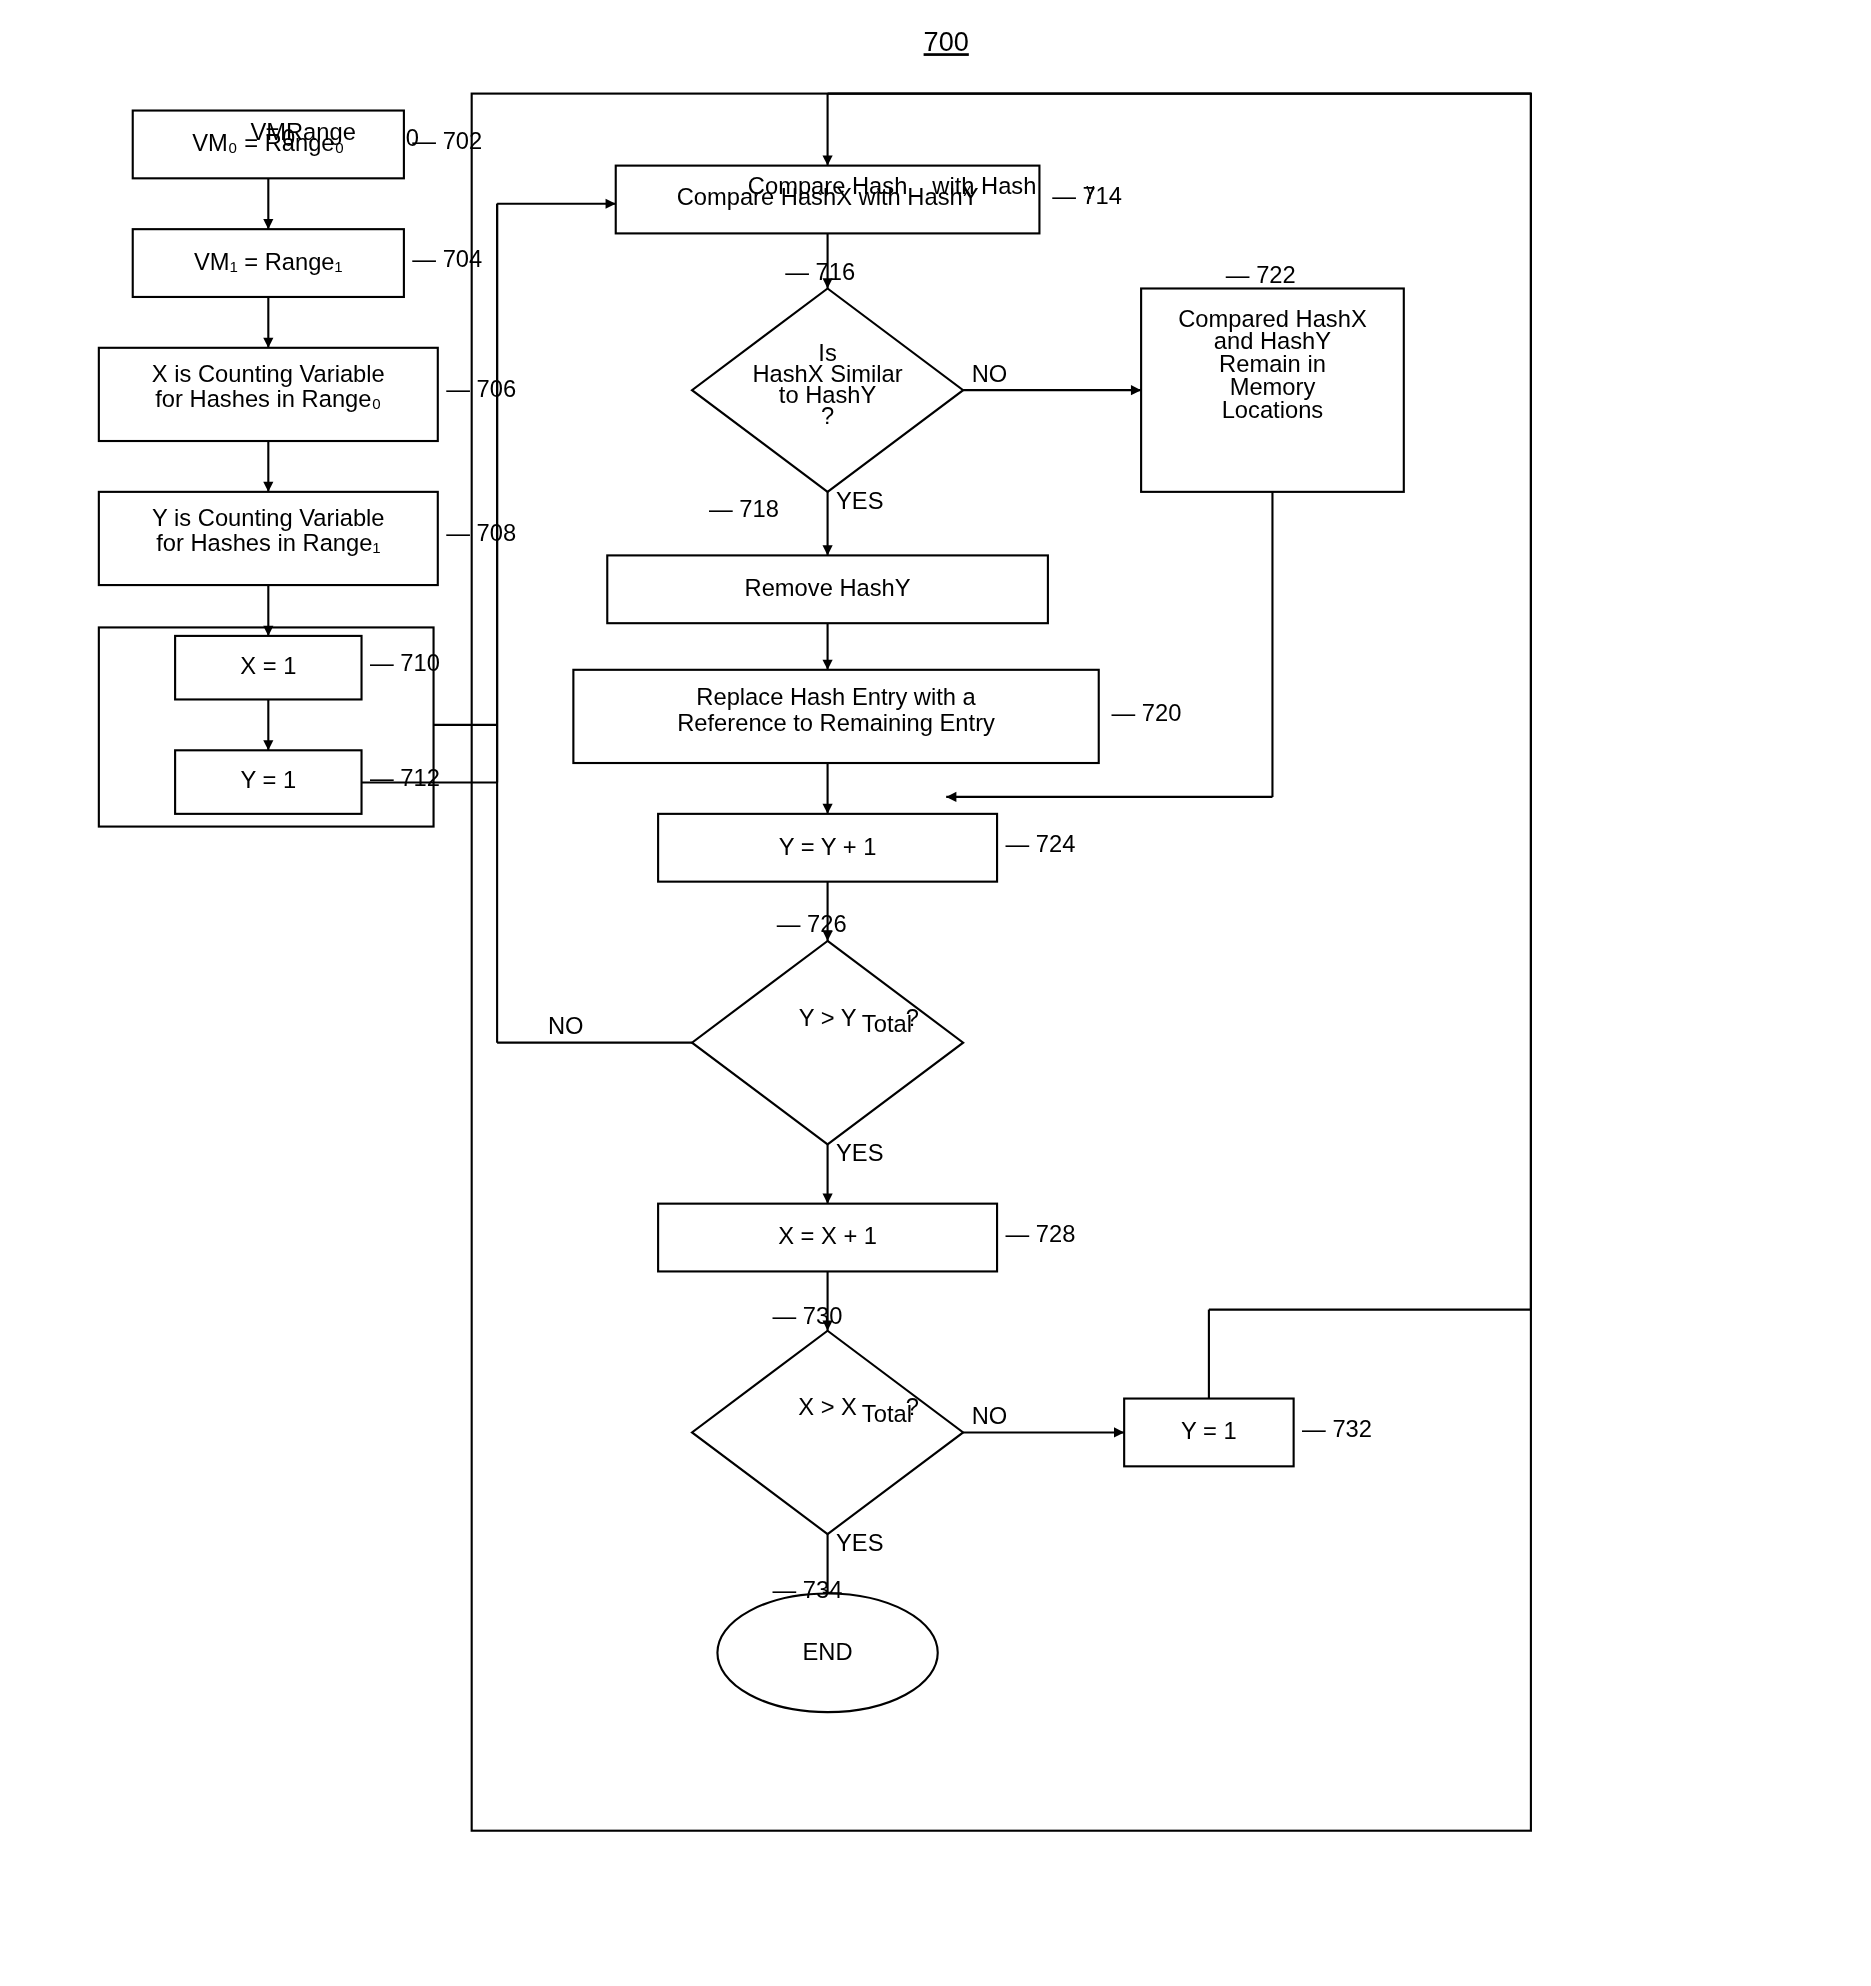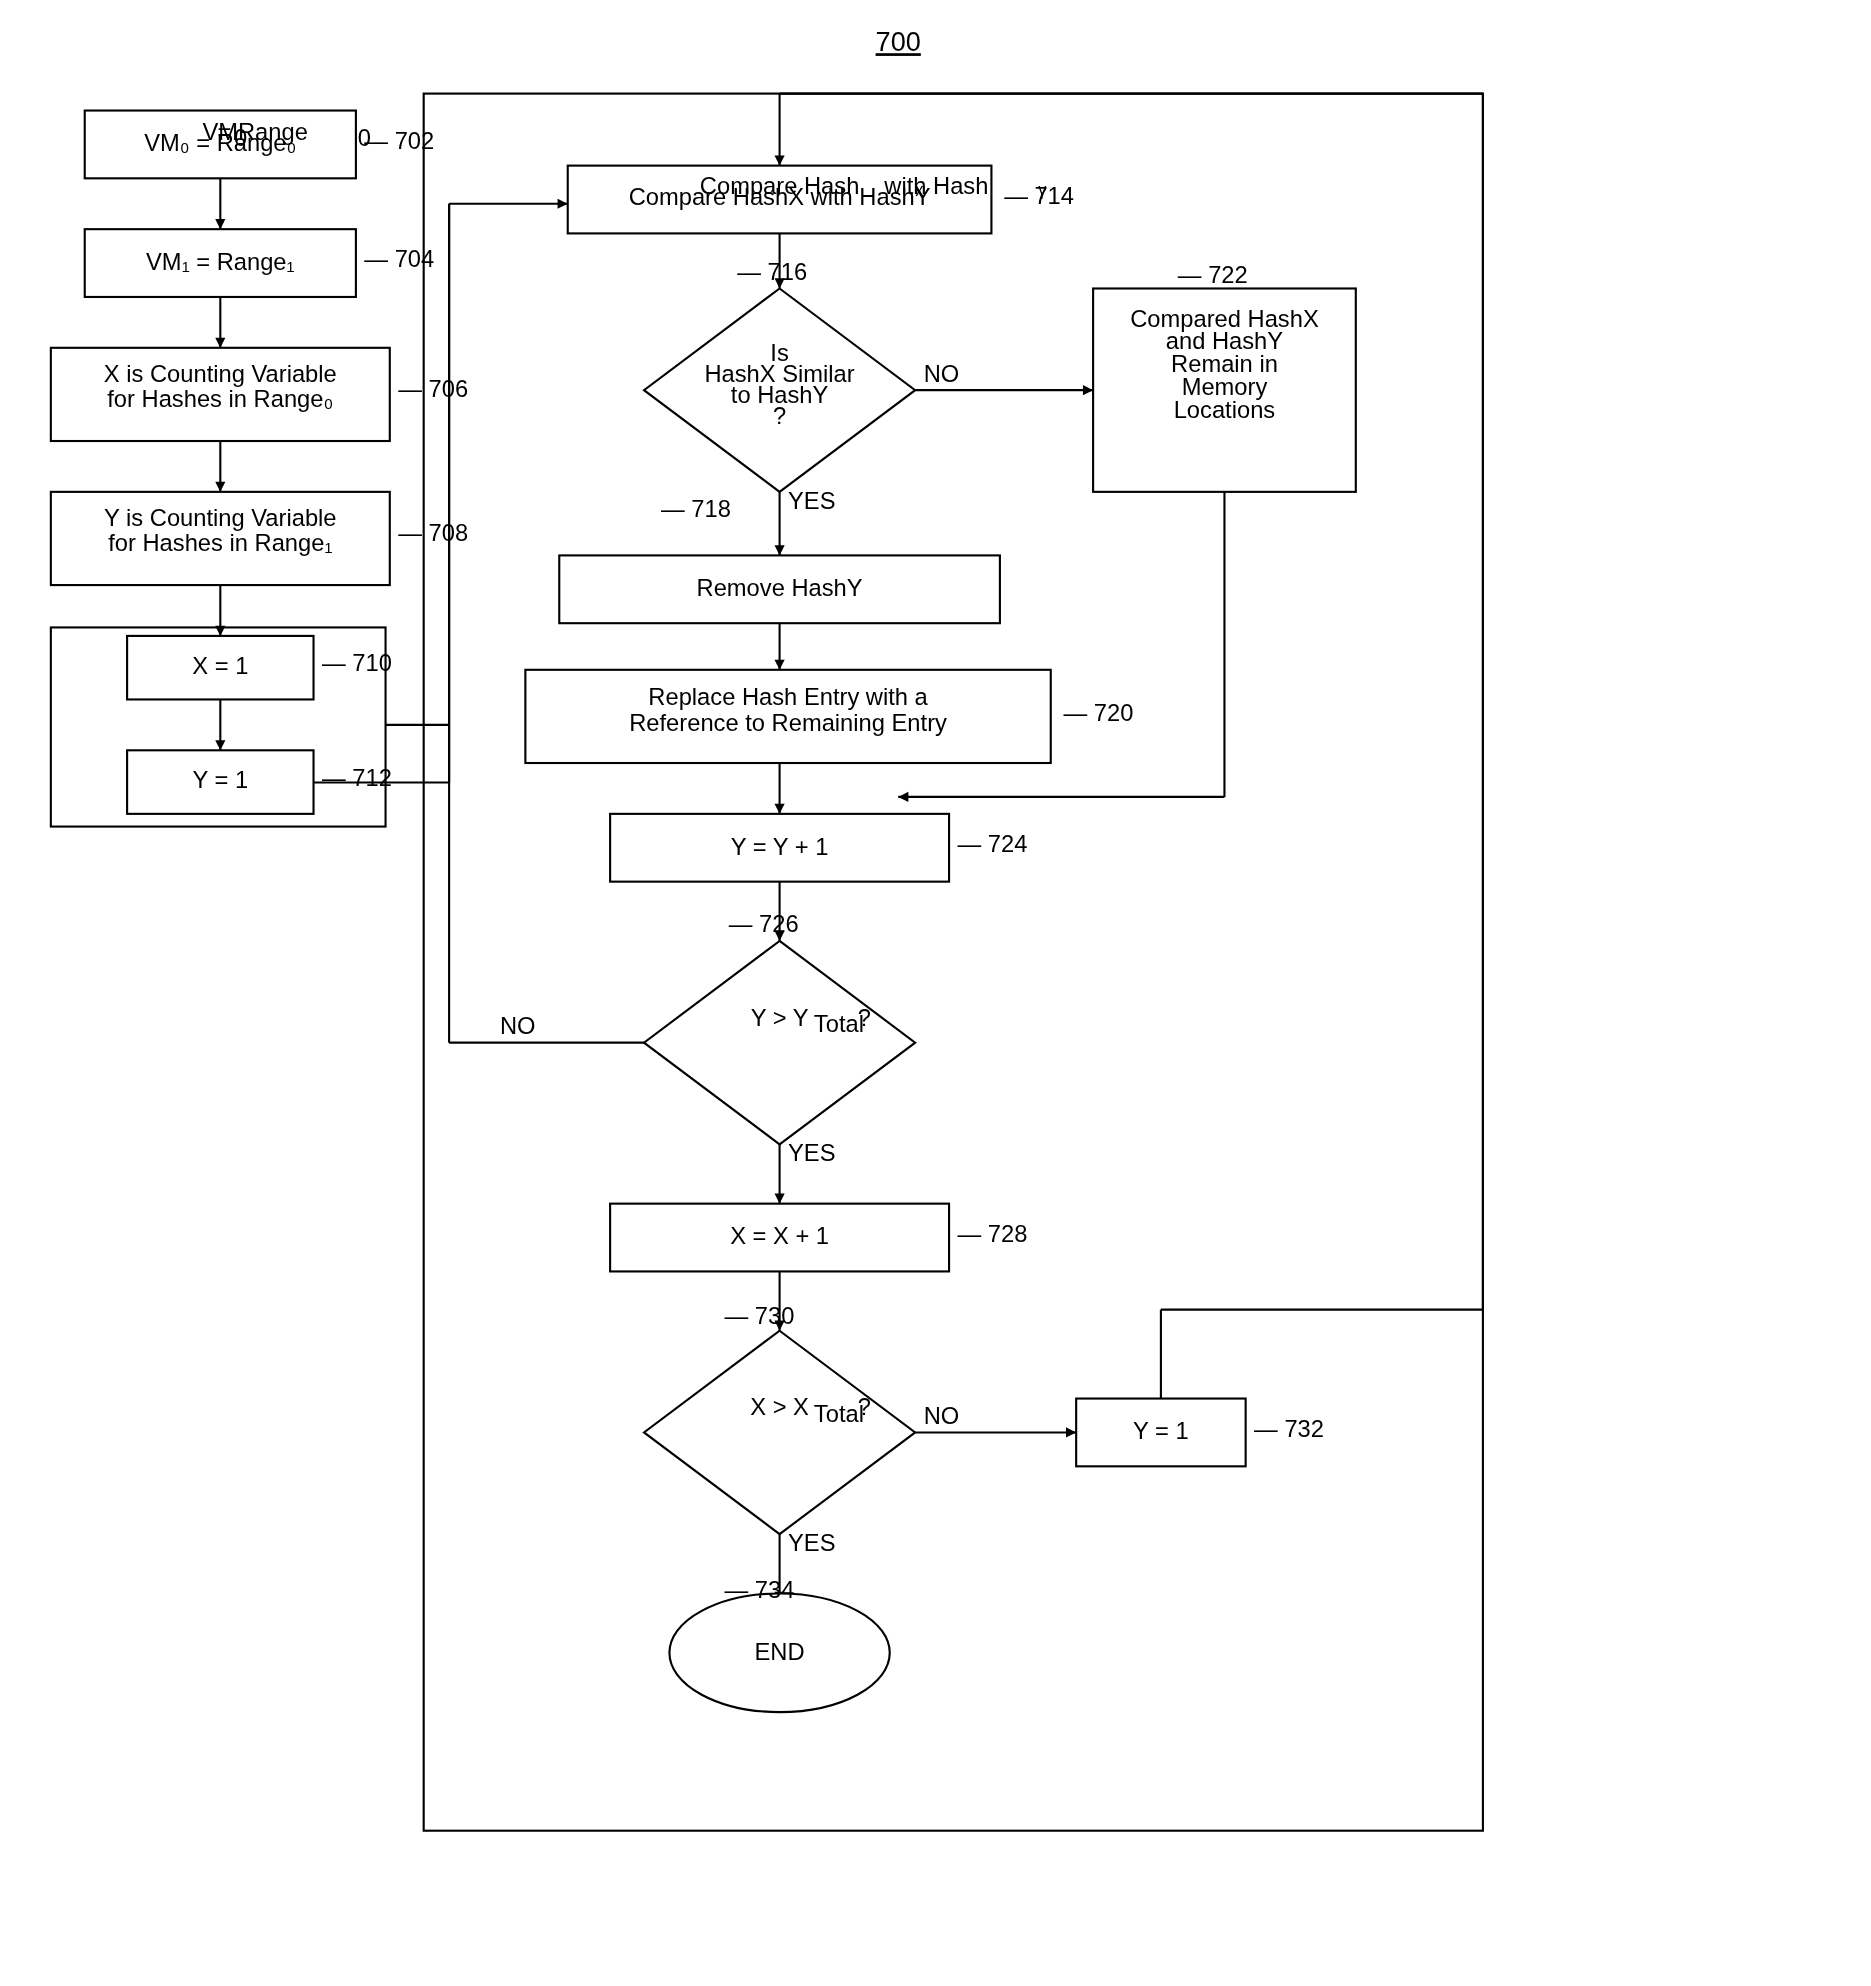--- a/index.html
+++ b/index.html
@@ -10,20 +10,21 @@
       width: 1871px;
       height: 1987px;
       overflow: hidden;
       position: relative;
     }
     .diagram-container {
       position: absolute;
       top: 0; left: 0;
       width: 1871px;
       height: 1987px;
+      padding-left: 48px;
     }
     svg {
       width: 1871px;
       height: 1987px;
     }
     text {
       font-family: Arial, sans-serif;
       font-size: 28px;
       fill: #000;
     }

